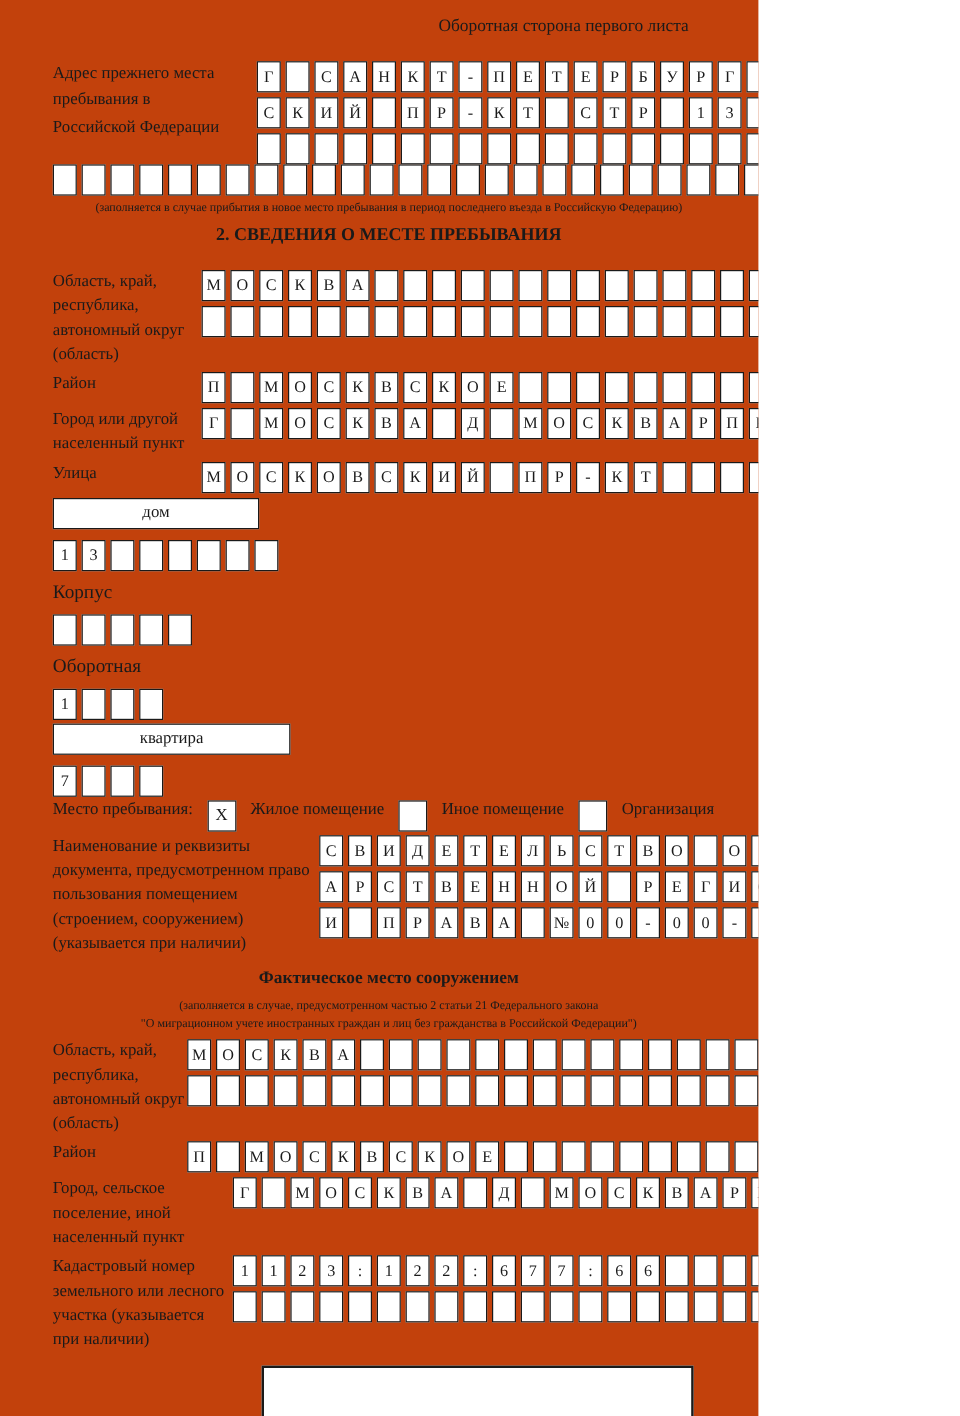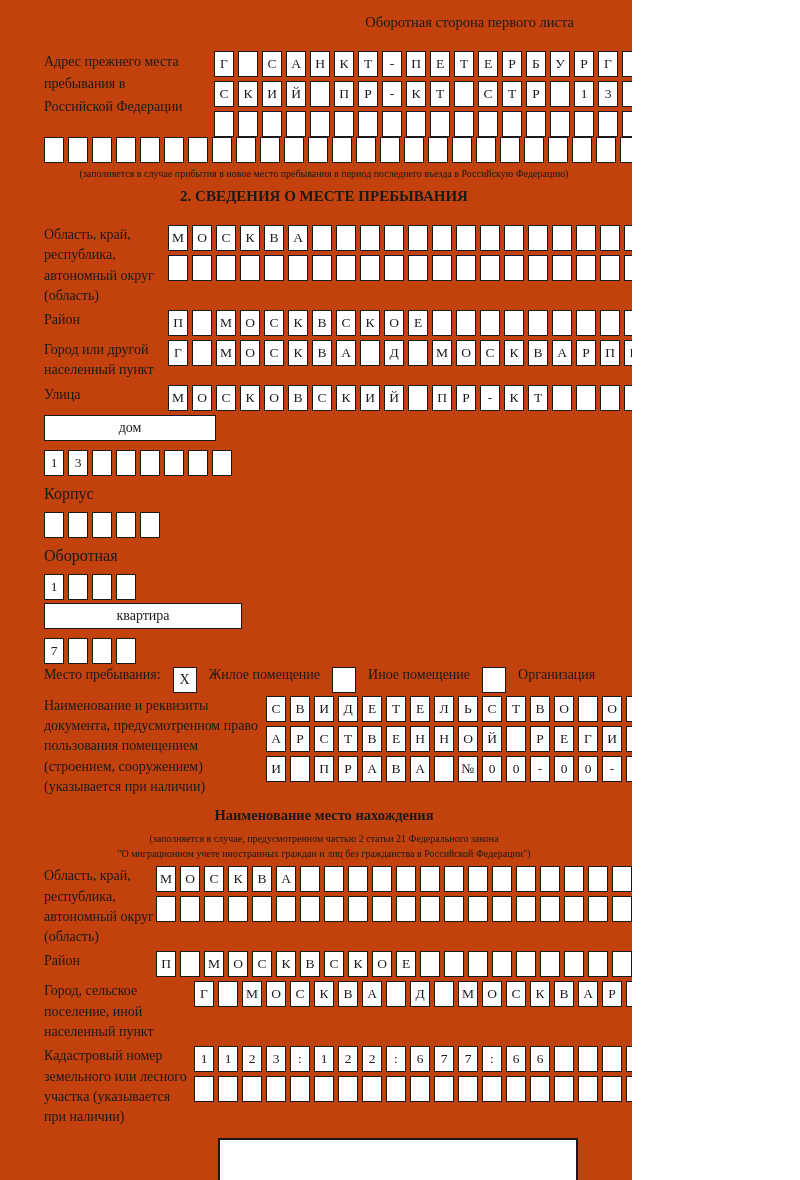--- a/index.html
+++ b/index.html
@@ -448,21 +448,21 @@
           <span class="cell">0</span>
           <span class="cell">0</span>
           <span class="cell">/</span>
           <span class="cell">0</span>
           <span class="cell">0</span>
           <span class="cell">0</span>
         </div>
     </div>
   </div>
 
-  <div class="sub-title">Наименование место нахождения</div>
+  <div class="sub-title">Фактическое место сооружением</div>
   <div class="caption center notes">(заполняется в случае, предусмотренном частью 2 статьи 21 Федерального закона</div>
   <div class="caption center">"О миграционном учете иностранных граждан и лиц без гражданства в Российской Федерации")</div>
 
   <div class="flex-row">
     <div class="label w112">Область, край, республика, автономный округ (область)</div>
     <div class="cellcol">
       <div class="cellrow">
           <span class="cell">М</span>
           <span class="cell">О</span>
           <span class="cell">С</span>

